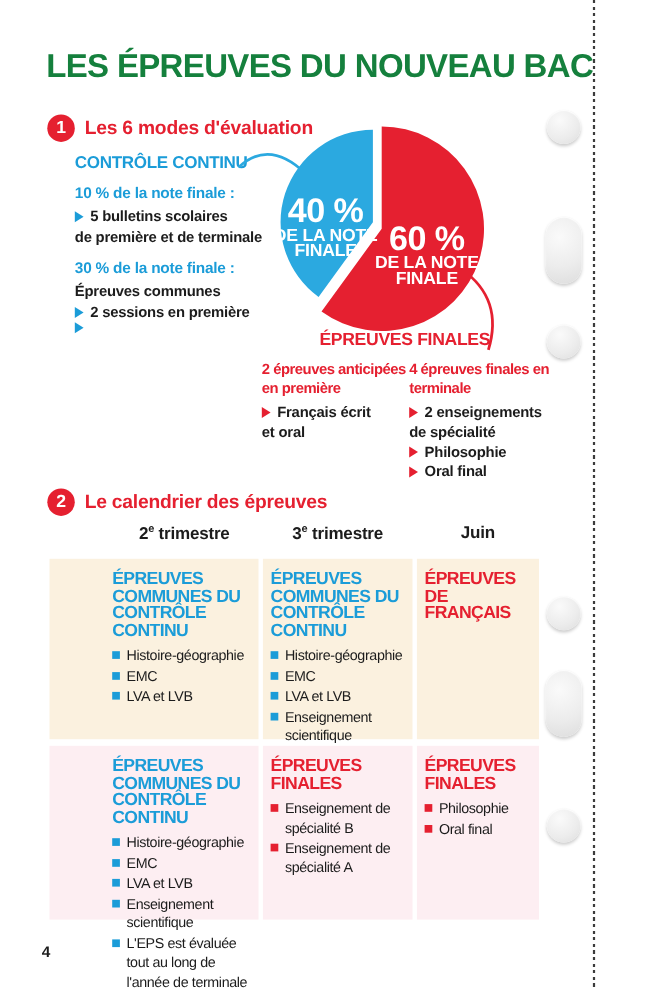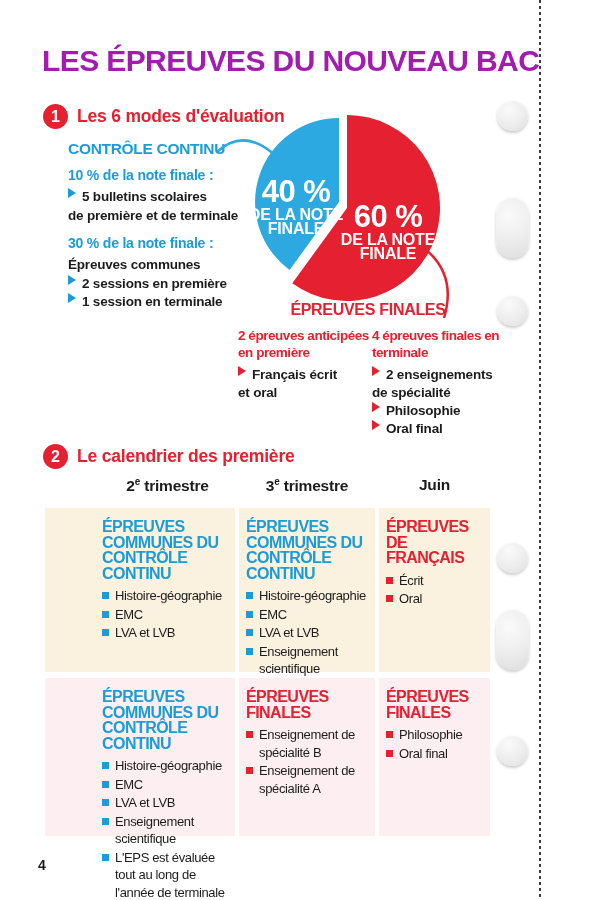--- a/index.html
+++ b/index.html
@@ -3,40 +3,40 @@
 <meta charset="utf-8">
 <style>
   html,body{margin:0;padding:0;}
   body{
     width:600px;height:900px;background:#ffffff;position:relative;overflow:hidden;
     font-family:"Liberation Sans",sans-serif;color:#1c1c1c;
   }
   .abs{position:absolute;}
   
   .page-title{
-    left:42px;top:44px;font-size:30px;font-weight:bold;color:#a21caf;
+    left:42px;top:44px;font-size:30px;font-weight:bold;color:#15803d;
     letter-spacing:-0.6px;white-space:nowrap;
   }
   
   .sec-head{display:flex;align-items:center;gap:9px;}
   .sec-num{
     width:25px;height:25px;border-radius:50%;background:#e52030;color:#fff;
     font-weight:bold;font-size:16px;display:flex;align-items:center;justify-content:center;flex:none;
   }
   .sec-title{color:#e52030;font-weight:bold;font-size:17.5px;letter-spacing:-0.2px;white-space:nowrap;}
   #sec1-head{left:43px;top:104px;}
   #sec2-head{left:43px;top:444px;}
   
   .cc-panel{left:68px;top:140px;width:196px;}
   .cc-heading{color:#1b9cd8;font-weight:bold;font-size:15.5px;letter-spacing:-0.3px;margin:0 0 9px;white-space:nowrap;}
   .cc-sub{color:#1b9cd8;font-weight:bold;font-size:14px;letter-spacing:-0.2px;margin:0 0 5px;white-space:nowrap;}
   .cc-sub.mt{margin-top:10px;}
   .txt-line{font-size:13.5px;line-height:18.5px;letter-spacing:-0.2px;white-space:nowrap;}
   .txt-line.bold{font-weight:bold;}
-  .li{display:flex;}
+  .li{display:flex;align-items:center;}
   .tri{width:0;height:0;border-top:5px solid transparent;border-bottom:5px solid transparent;
        border-left:8px solid #1b9cd8;margin-right:6px;flex:none;}
   .tri.red{border-left-color:#e52030;}
   
   #pie-svg{left:200px;top:100px;}
   .pie-label{color:#fff;text-align:center;font-weight:bold;}
   .pie-num{font-size:31px;line-height:32px;letter-spacing:-0.5px;}
   .pie-sub{font-size:16px;line-height:13.5px;letter-spacing:-0.2px;}
   #pie-label-40{left:243px;top:176px;width:106px;text-align:center;}
   #pie-label-60{left:335px;top:201px;width:106px;}
@@ -110,21 +110,20 @@
   </div>
   <div class="txt-line bold">de première et de terminale</div>
   <div class="cc-sub mt">30 % de la note finale :</div>
   <div class="txt-line bold">Épreuves communes</div>
   <div class="li">
     <span class="tri"></span>
     <span class="txt-line bold">2 sessions en première</span>
   </div>
   <div class="li">
     <span class="tri"></span>
-    <span class="txt-line bold">1 session en terminale</span>
   </div>
 </div>
 
 <svg id="pie-svg" class="abs" width="270" height="240" viewBox="0 0 270 240">
   <path d="M17,52 Q45,26 78,58" stroke="#2ba9e0" stroke-width="2.5" fill="none"></path>
   <path d="M220,145 Q258,172 244,218" stroke="#e52030" stroke-width="2.5" fill="none"></path>
   <path d="M0,0 L0,-84 A84,84 0 0 0 -49.4,67.9 Z" transform="translate(139,102)" fill="#2ba9e0"></path>
   <path d="M0,0 L0,-93 A93,93 0 1 1 -54.7,75.2 Z" transform="translate(147,108)" fill="#e52030"></path>
 </svg>
 <div class="abs pie-label" id="pie-label-40">
@@ -159,21 +158,21 @@
     <span class="txt-line bold">Philosophie</span>
   </div>
   <div class="li">
     <span class="tri red"></span>
     <span class="txt-line bold">Oral final</span>
   </div>
 </div>
 
 <div class="abs sec-head" id="sec2-head">
   <span class="sec-num">2</span>
-  <span class="sec-title">Le calendrier des première</span>
+  <span class="sec-title">Le calendrier des épreuves</span>
 </div>
 
 <div class="abs th" id="th1"><span>2</span><sup>e</sup><span> trimestre</span></div>
 <div class="abs th" id="th2"><span>3</span><sup>e</sup><span> trimestre</span></div>
 <div class="abs th" id="th3">Juin</div>
 
 <div class="abs row-label" id="label-1re"><span>1</span><sup>re</sup></div>
 <div class="abs row-label" id="label-tle"><span>T</span><sup>le</sup></div>
 
 <div class="abs cell cream b-blue" id="c-r0c0">
@@ -213,30 +212,20 @@
         <span>Enseignement scientifique</span>
       </li>
     <li>
         <span class="sq"></span>
         <span>Enseignement de spécialité non pour­suivi en terminale</span>
       </li>
   </ul>
 </div>
 <div class="abs cell cream b-red" id="c-r0c2">
   <div class="cell-heading red">ÉPREUVES DE FRANÇAIS</div>
-  <ul>
-    <li>
-        <span class="sq"></span>
-        <span>Écrit</span>
-      </li>
-    <li>
-        <span class="sq"></span>
-        <span>Oral</span>
-      </li>
-  </ul>
 </div>
 
 <div class="abs cell pink b-blue" id="c-r1c0">
   <div class="cell-heading blue">ÉPREUVES COMMUNES DU CONTRÔLE CONTINU</div>
   <ul>
     <li>
         <span class="sq"></span>
         <span>Histoire-géographie</span>
       </li>
     <li>

